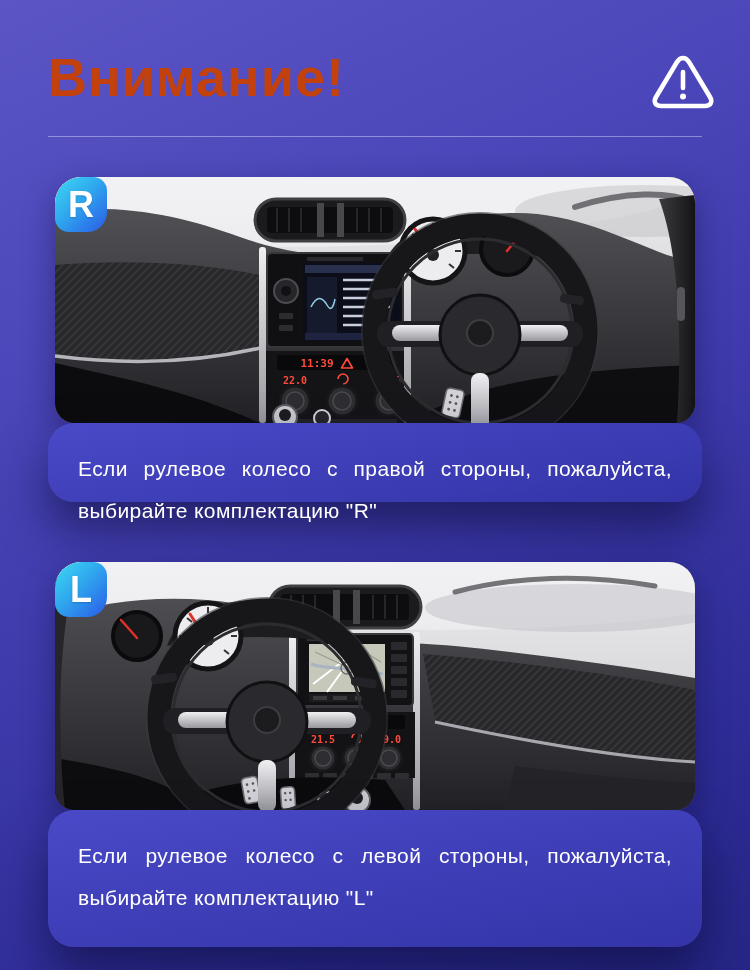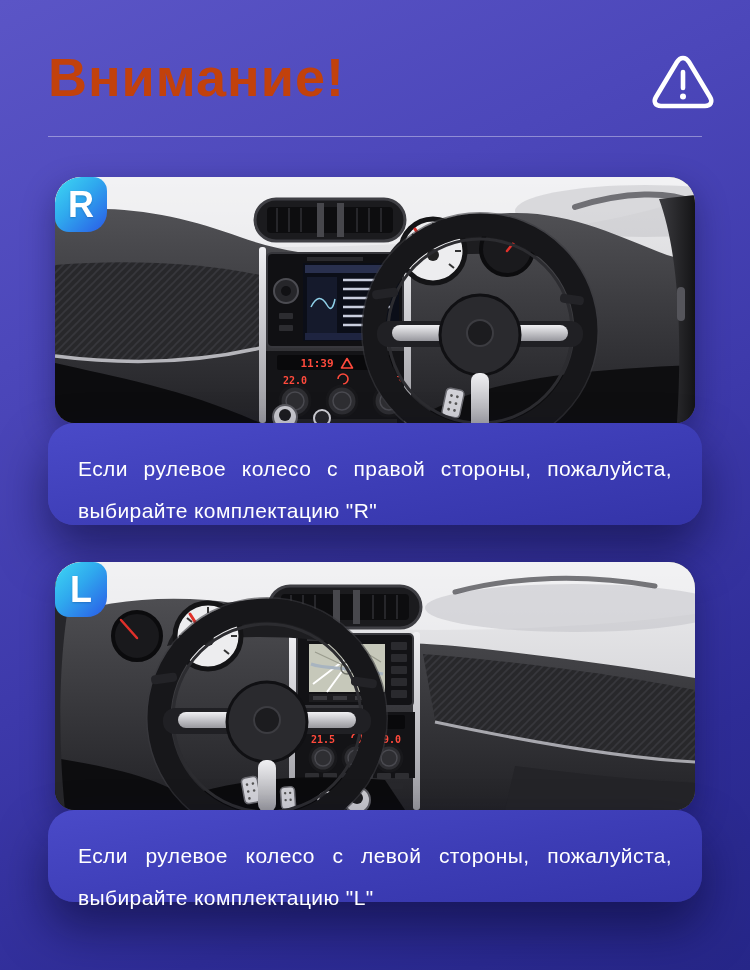--- a/index.html
+++ b/index.html
@@ -32,22 +32,22 @@
   }
   .caption-card{
     position:absolute;left:48px;width:654px;box-sizing:border-box;
     background:linear-gradient(170deg,#4a4ac8 0%,#3d3db6 55%,#3434a8 100%);
     border-radius:26px;
     box-shadow:0 26px 48px rgba(8,8,45,.55);
     color:#ffffff;
     padding:25px 30px 0 30px;
     font-size:21px;line-height:42px;letter-spacing:.4px;
   }
-  .caption-r{top:423px;height:102px;}
-  .caption-l{top:810px;height:92px;}
+  .caption-r{top:423px;height:79px;}
+  .caption-l{top:810px;height:137px;}
   .cap-line1{text-align:justify;text-align-last:justify;white-space:nowrap;}
   .cap-line2{text-align:left;}
 </style>
 </head>
 <body>
 
 <div class="page-title">Внимание!</div>
 
 <svg class="warn-icon" viewBox="0 0 66 58">
   <path d="M33 6 C35.5 6 37.5 7.5 39 10 L60 45 C63 50 60.5 54 55 54 L11 54 C5.5 54 3 50 6 45 L27 10 C28.5 7.5 30.5 6 33 6 Z" fill="none" stroke="#ffffff" stroke-width="4.6" stroke-linejoin="round"></path>

